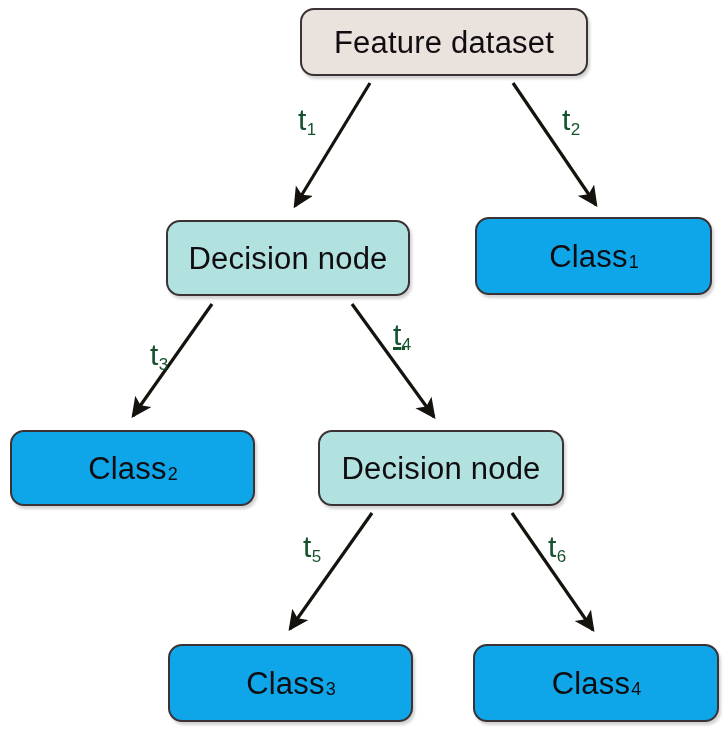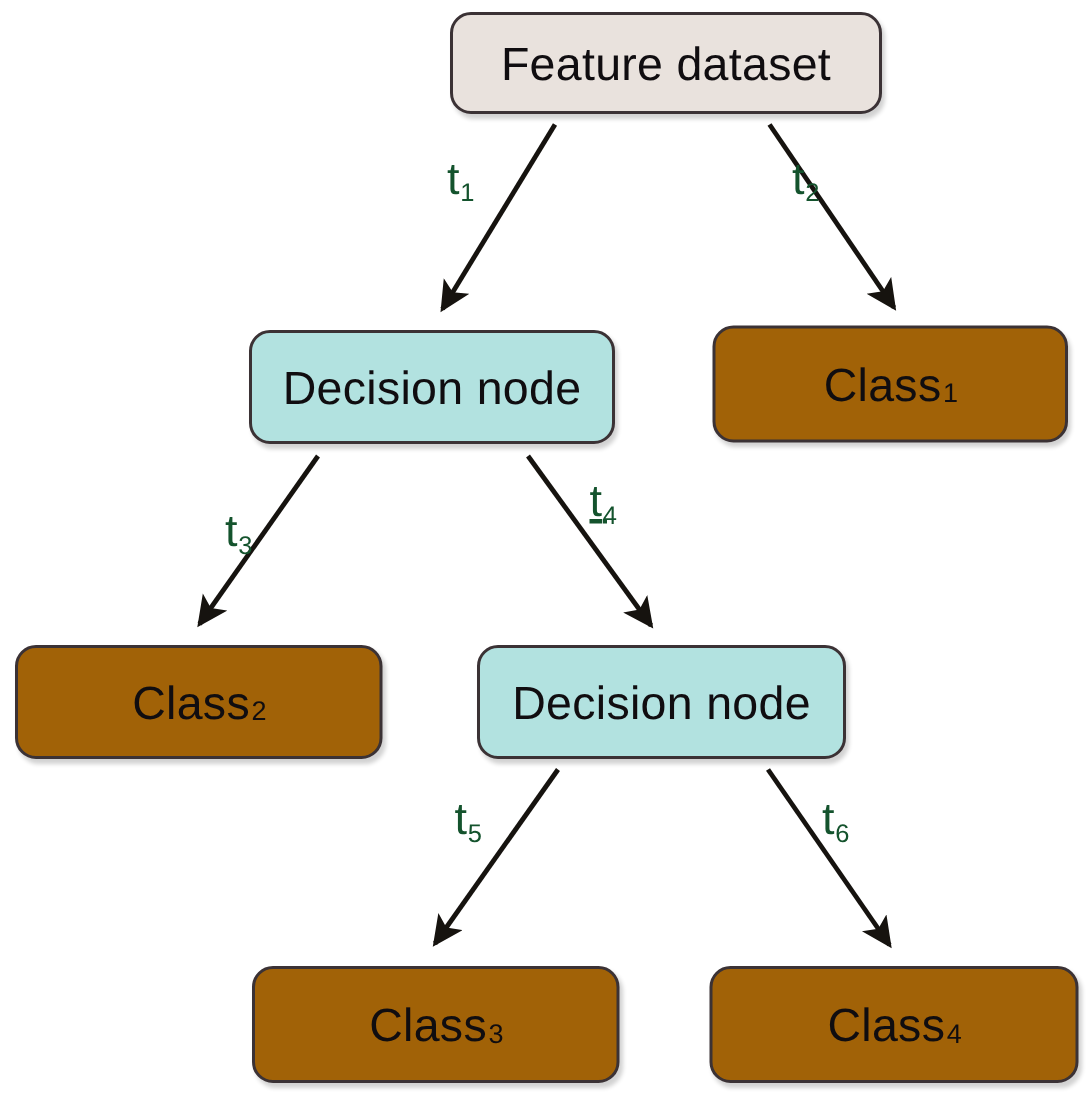--- a/index.html
+++ b/index.html
@@ -34,21 +34,21 @@
   .node .label-text { display: inline-block; }
   .node sub {
     font-size: 18px;
     vertical-align: baseline;
     position: relative;
     top: 6px;
     left: 1px;
   }
   .node-root   { background: #e9e2dd; }
   .node-dec    { background: #b2e2e0; justify-content: center; }
-  .node-class  { background: #a16207; }
+  .node-class  { background: #0ea5e9; }
 
   svg.edges {
     position: absolute;
     left: 0; top: 0;
     width: 728px;
     height: 733px;
     pointer-events: none;
   }
   .edge-line {
     stroke: #16130f;
@@ -114,20 +114,20 @@
         <span class="label-text">Class</span>
         <sub>3</sub>
       </div>
       <div class="node node-class" style="left: 473px; top: 644px; width: 246px; height: 78px;">
         <span class="label-text">Class</span>
         <sub>4</sub>
       </div>
     </div>
   <div id="edge-label-layer">
       <div class="edge-label" style="left: 298px; top: 105px;"><span>t</span><sub>1</sub></div>
-      <div class="edge-label" style="left: 528px; top: 105px;"><span>t</span><sub>2</sub></div>
+      <div class="edge-label" style="left: 562px; top: 105px;"><span>t</span><sub>2</sub></div>
       <div class="edge-label" style="left: 150px; top: 309px; margin-top: 31px;"><span>t</span><sub>3</sub></div>
       <div class="edge-label" style="left: 393px; top: 320px; text-decoration: underline;"><span>t</span><sub>4</sub></div>
       <div class="edge-label" style="left: 303px; top: 532px;"><span>t</span><sub>5</sub></div>
       <div class="edge-label" style="left: 548px; top: 532px;"><span>t</span><sub>6</sub></div>
     </div>
 
 </div>
 
 </body></html>

